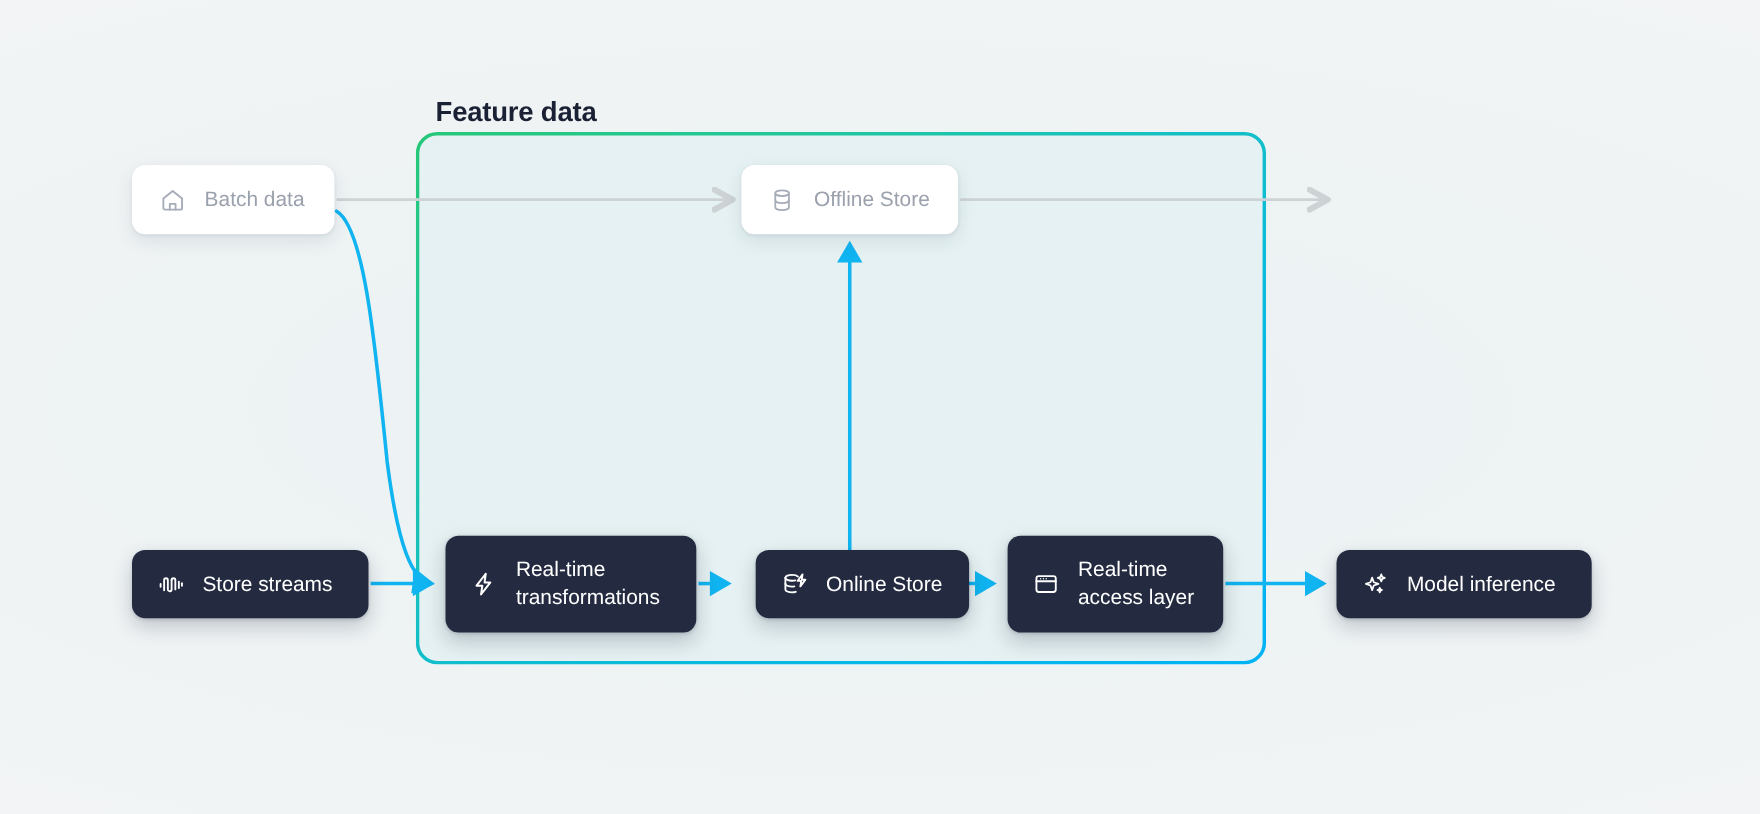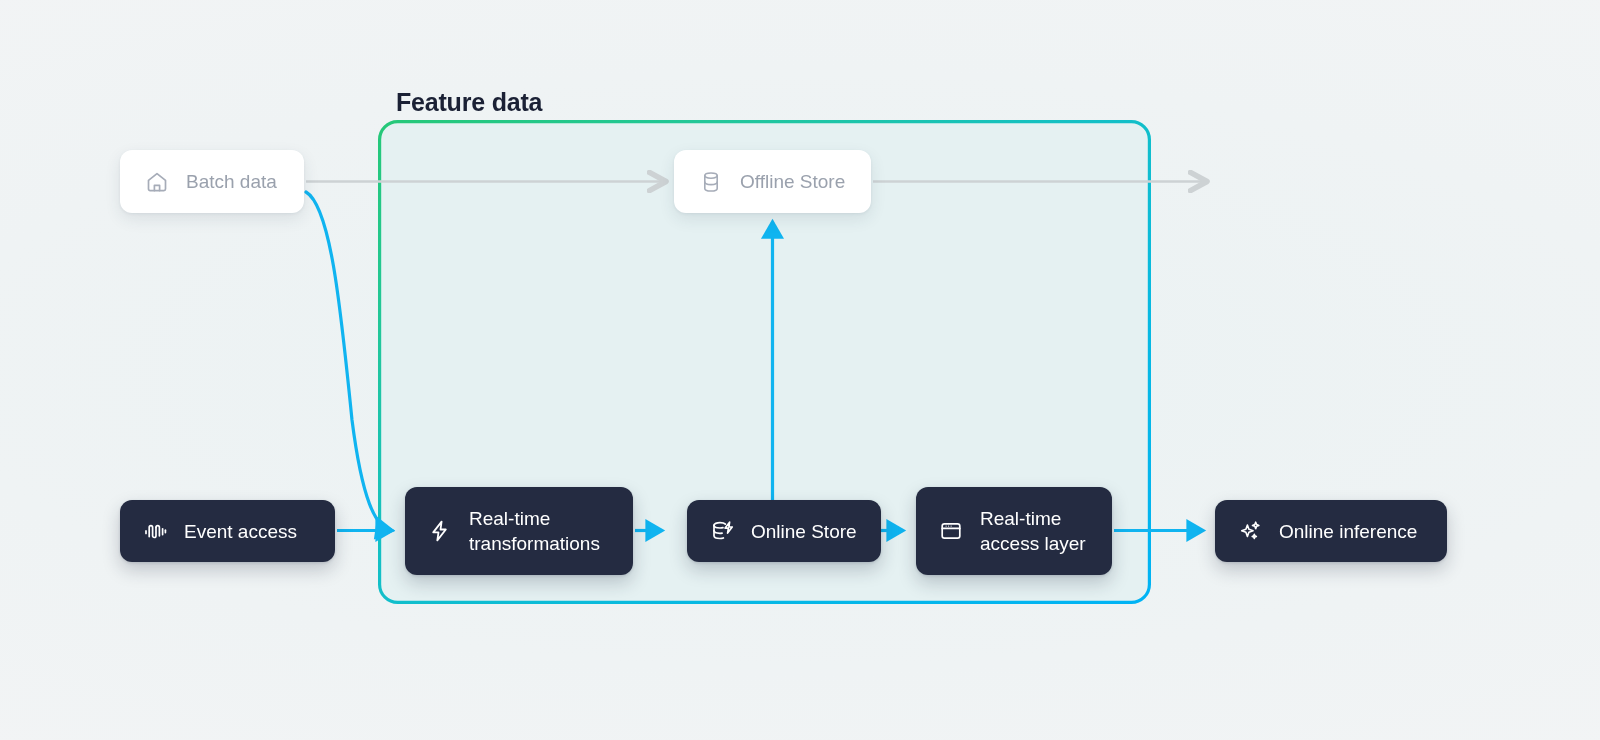--- a/index.html
+++ b/index.html
@@ -173,21 +173,21 @@
   <div class="node dark" id="n-events">
     <span class="ic">
       <svg width="25" height="25" viewBox="0 0 25 25" fill="none" stroke="#ffffff" stroke-width="1.7" stroke-linecap="round" stroke-linejoin="round">
         <path d="M3 14.5 v-2.6"></path>
         <path d="M6.2 17.6 V8.4 a1.7 1.7 0 0 1 3.4 0 v8.4 a1.7 1.7 0 0 0 3.4 0 V8.4"></path>
         <path d="M13 8.4 a1.7 1.7 0 0 1 3.4 0 v8.4"></path>
         <path d="M19.6 15.6 V9.8"></path>
         <path d="M22.4 13.6 v-2.4"></path>
       </svg>
     </span>
-    <span class="lbl">Event access</span>
+    <span class="lbl">Store streams</span>
   </div>
 
   <div class="node dark" id="n-rtt">
     <span class="ic">
       <svg width="24" height="24" viewBox="0 0 24 24" fill="none" stroke="#ffffff" stroke-width="1.8" stroke-linecap="round" stroke-linejoin="round">
         <path d="M13.6 2.6 L5.2 13.4 h5.3 l-1.2 8 8.5 -10.9 h-5.3 Z"></path>
       </svg>
     </span>
     <span class="lbl">Real-time
 transformations</span>
@@ -221,16 +221,16 @@
   </div>
 
   <div class="node dark" id="n-inference">
     <span class="ic">
       <svg width="25" height="25" viewBox="0 0 25 25" fill="none" stroke="#ffffff" stroke-width="1.6" stroke-linecap="round" stroke-linejoin="round">
         <path d="M9.4 6.1 L10.9 10.3 L15.1 11.8 L10.9 13.3 L9.4 17.5 L7.9 13.3 L3.7 11.8 L7.9 10.3 Z"></path>
         <path d="M17.7 3.2 L18.6 5.5 L20.9 6.4 L18.6 7.3 L17.7 9.6 L16.8 7.3 L14.5 6.4 L16.8 5.5 Z"></path>
         <path d="M16.3 15.3 L16.9 16.8 L18.4 17.4 L16.9 18.0 L16.3 19.5 L15.7 18.0 L14.2 17.4 L15.7 16.8 Z"></path>
       </svg>
     </span>
-    <span class="lbl">Online inference</span>
+    <span class="lbl">Model inference</span>
   </div>
 
 </div>
 
 </body></html>

